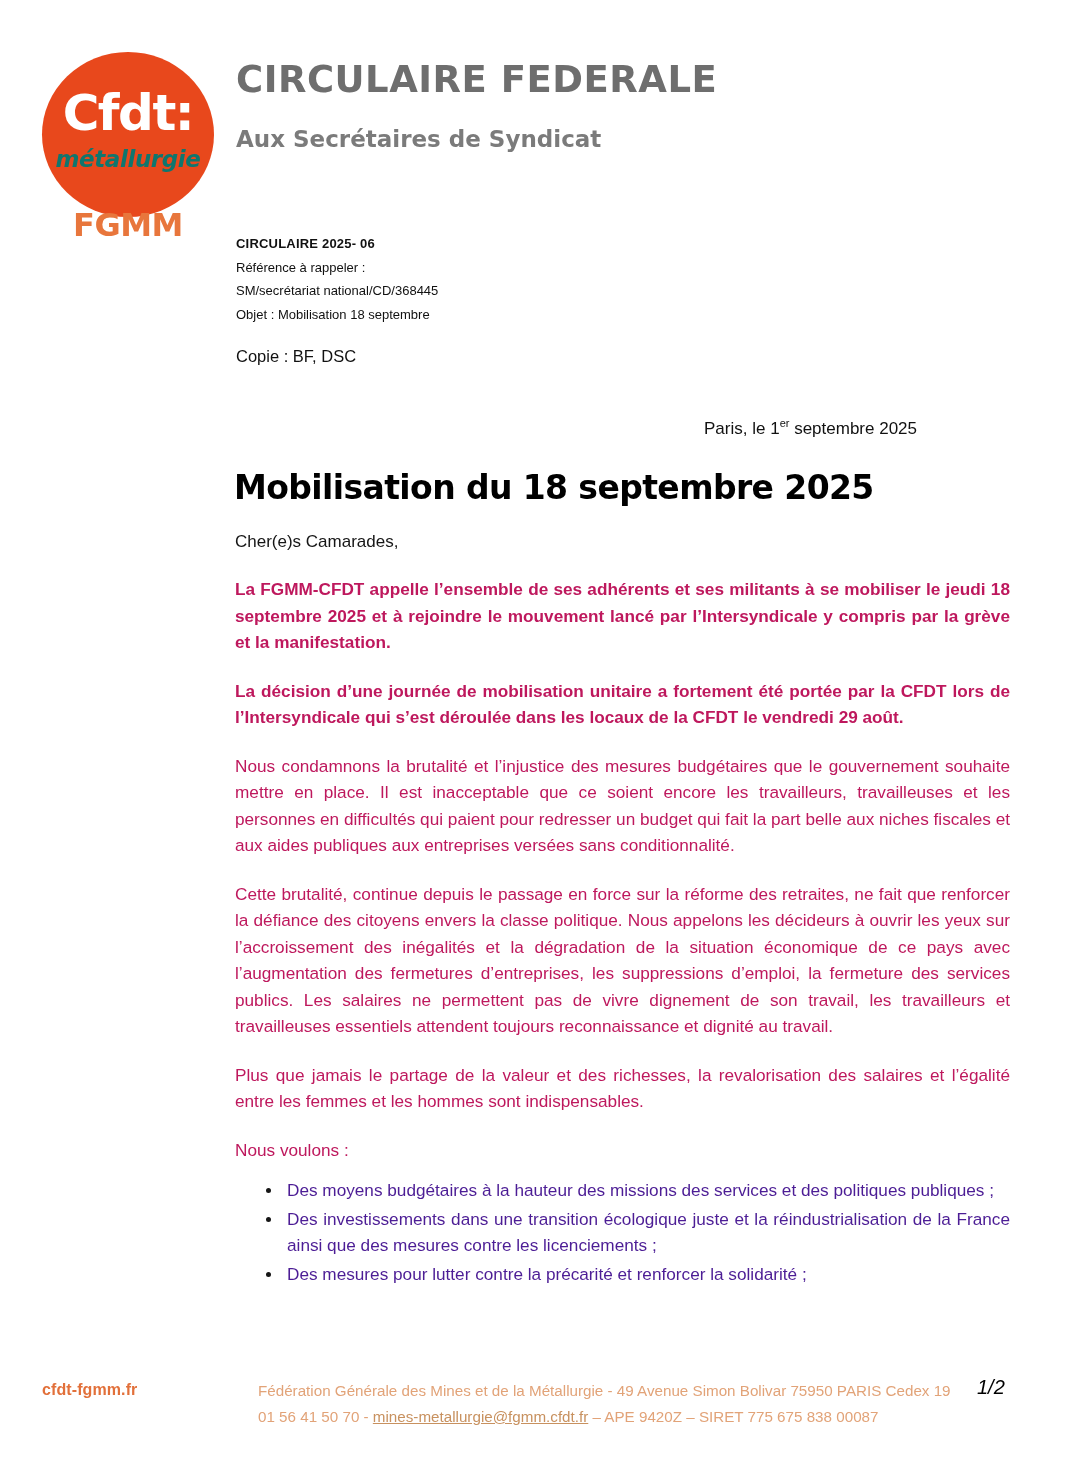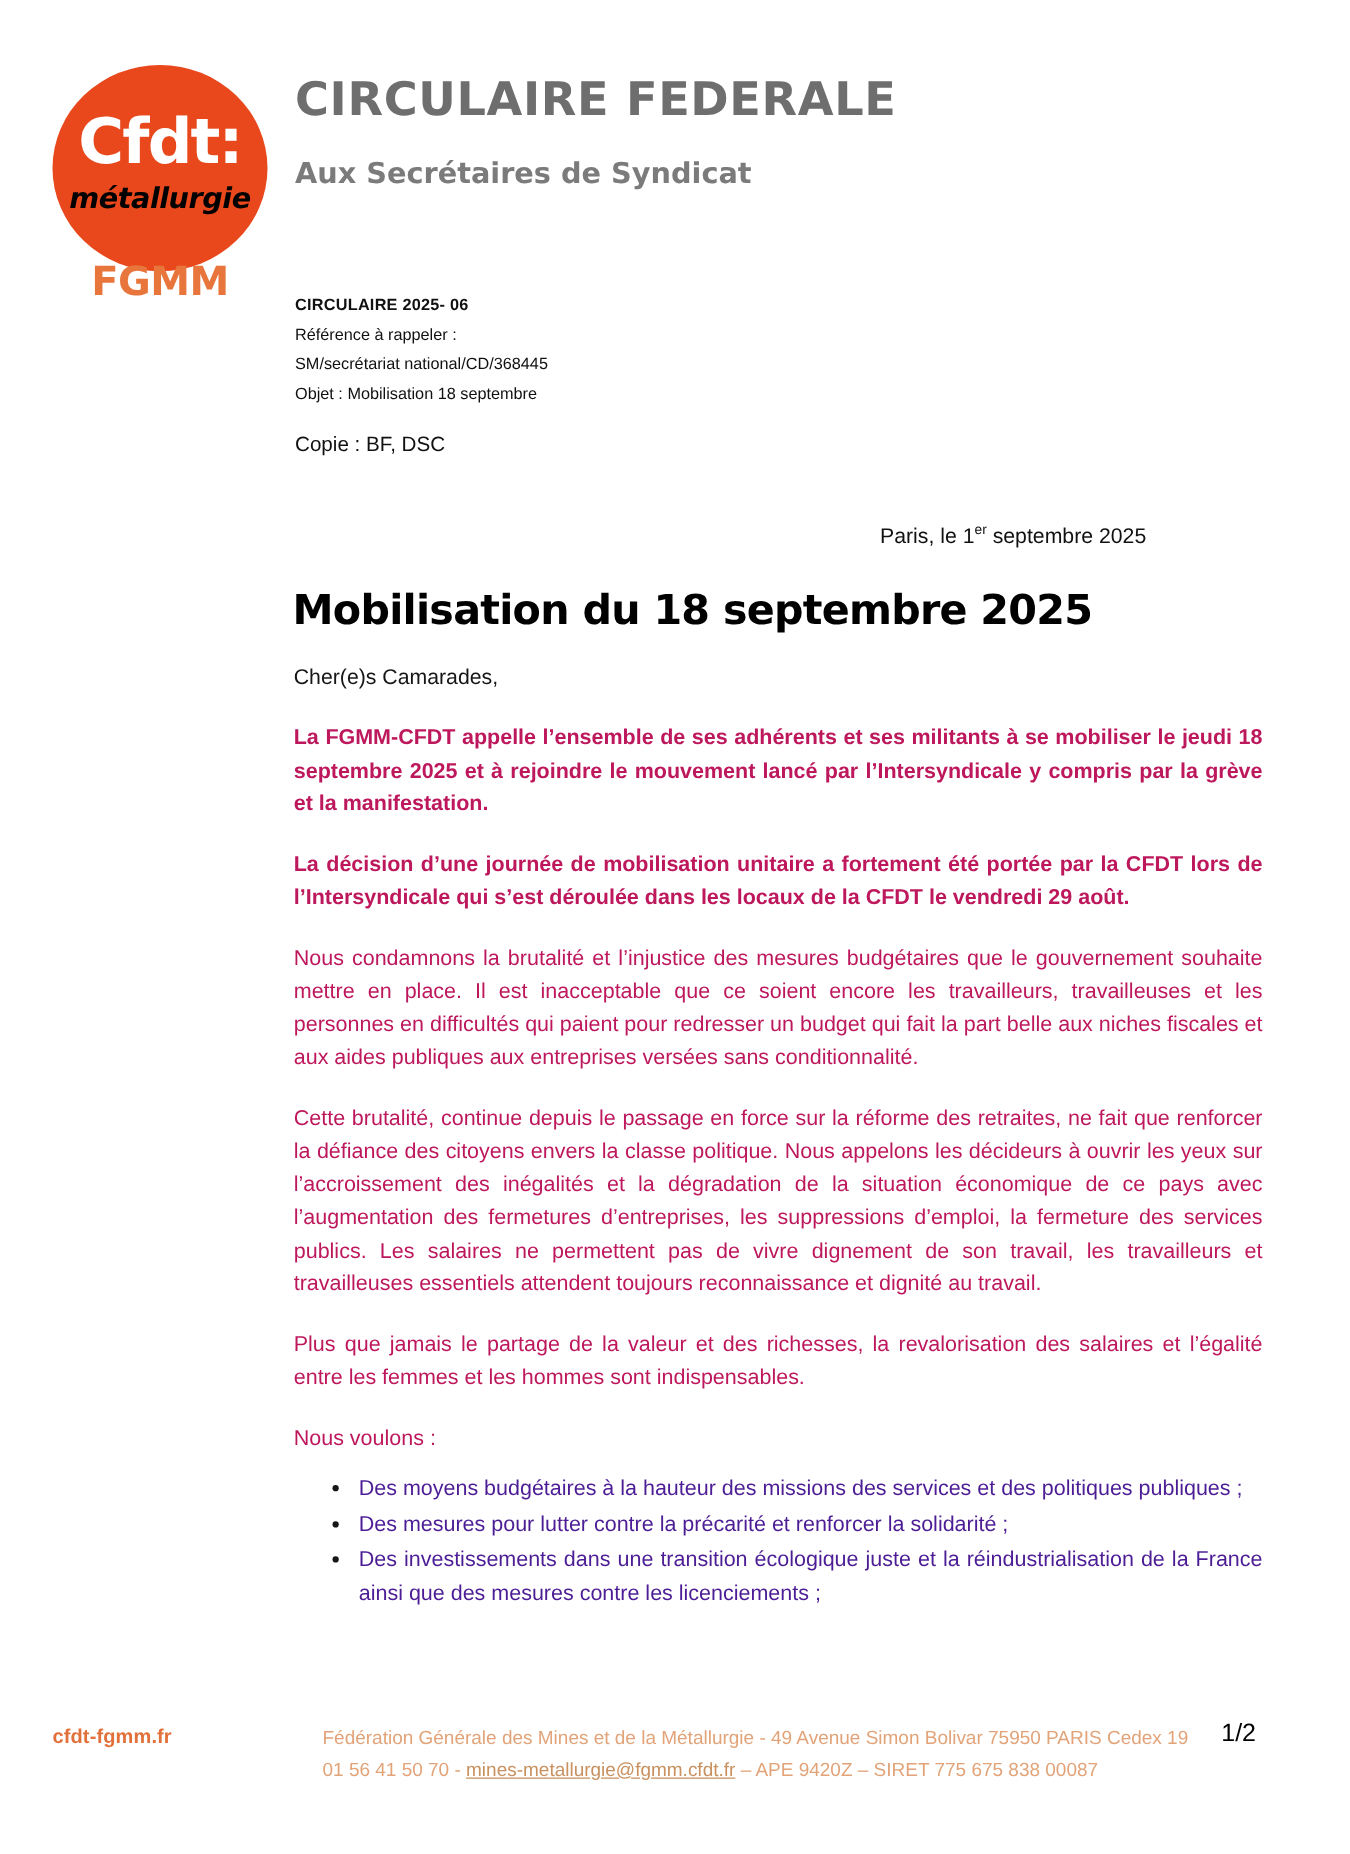--- a/index.html
+++ b/index.html
@@ -52,21 +52,21 @@
     font-size: 50px;
     letter-spacing: -1.5px;
     line-height: 1;
   }
   .logo-metallurgie {
     position: absolute;
     left: 0;
     top: 96px;
     width: 172px;
     text-align: center;
-    color: #000000;
+    color: #0f766e;
     font-family: "DejaVu Sans", sans-serif;
     font-style: italic;
     font-weight: 700;
     font-size: 23px;
     letter-spacing: -0.4px;
     line-height: 1;
   }
   .logo-fgmm {
     position: absolute;
     left: 0;
@@ -236,20 +236,21 @@
     color: #C8915F;
     text-decoration: underline;
   }
   .footer-page {
     position: absolute;
     left: 977px;
     top: 6px;
     font-size: 20px;
     color: #000000;
     font-weight: 400;
+    font-style: italic;
   }
 </style>
 </head>
 <body>
 
 <div class="page">
 
   <div class="logo-block">
     <div class="logo-ellipse"></div>
     <div class="logo-cfdt">Cfdt:</div>
@@ -280,22 +281,22 @@
     <p class="para strong">La FGMM-CFDT appelle l’ensemble de ses adhérents et ses militants à se mobiliser le jeudi 18 septembre 2025 et à rejoindre le mouvement lancé par l’Intersyndicale y compris par la grève et la manifestation.</p>
     <p class="para strong">La décision d’une journée de mobilisation unitaire a fortement été portée par la CFDT lors de l’Intersyndicale qui s’est déroulée dans les locaux de la CFDT le vendredi 29 août.</p>
     <p class="para">Nous condamnons la brutalité et l’injustice des mesures budgétaires que le gouvernement souhaite mettre en place. Il est inacceptable que ce soient encore les travailleurs, travailleuses et les personnes en difficultés qui paient pour redresser un budget qui fait la part belle aux niches fiscales et aux aides publiques aux entreprises versées sans conditionnalité.</p>
     <p class="para">Cette brutalité, continue depuis le passage en force sur la réforme des retraites, ne fait que renforcer la défiance des citoyens envers la classe politique. Nous appelons les décideurs à ouvrir les yeux sur l’accroissement des inégalités et la dégradation de la situation économique de ce pays avec l’augmentation des fermetures d’entreprises, les suppressions d’emploi, la fermeture des services publics. Les salaires ne permettent pas de vivre dignement de son travail, les travailleurs et travailleuses essentiels attendent toujours reconnaissance et dignité au travail.</p>
     <p class="para">Plus que jamais le partage de la valeur et des richesses, la revalorisation des salaires et l’égalité entre les femmes et les hommes sont indispensables.</p>
 
     <p class="para lead-in">Nous voulons :</p>
 
     <ul class="demands">
       <li>Des moyens budgétaires à la hauteur des missions des services et des politiques publiques ;</li>
+      <li>Des investissements dans une transition écologique juste et la réindustrialisation de la France ainsi que des mesures contre les licenciements ;</li>
       <li>Des mesures pour lutter contre la précarité et renforcer la solidarité ;</li>
-      <li>Des investissements dans une transition écologique juste et la réindustrialisation de la France ainsi que des mesures contre les licenciements ;</li>
     </ul>
   </div>
 
   <div class="footer">
     <div class="footer-site">cfdt-fgmm.fr</div>
     <div class="footer-address">
       <div class="line1">Fédération Générale des Mines et de la Métallurgie - 49 Avenue Simon Bolivar 75950 PARIS Cedex 19</div>
       <div class="line2"><span>01 56 41 50 70 - </span><span class="mail">mines-metallurgie@fgmm.cfdt.fr</span><span> – APE 9420Z – SIRET 775 675 838 00087</span></div>
     </div>
     <div class="footer-page">1/2</div>

